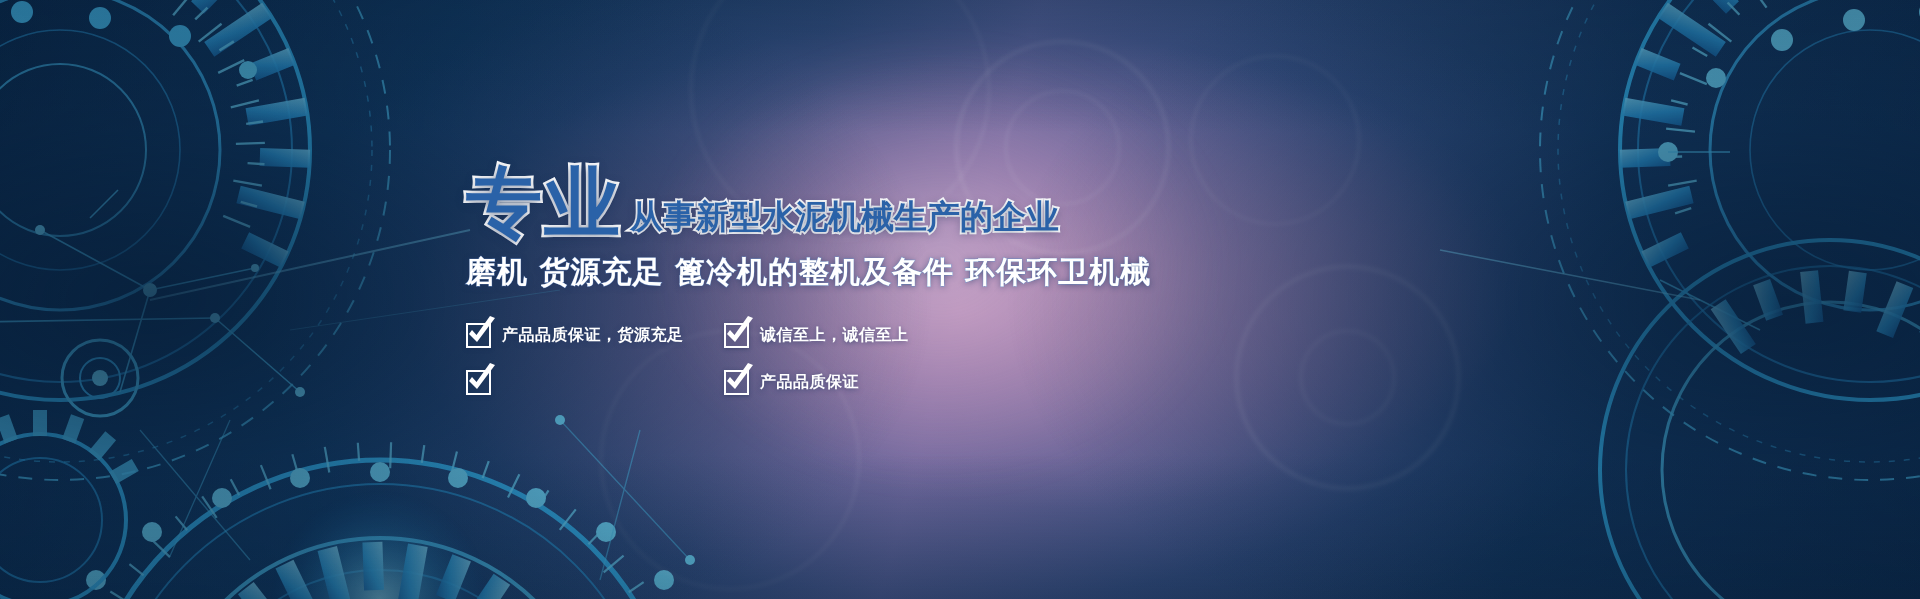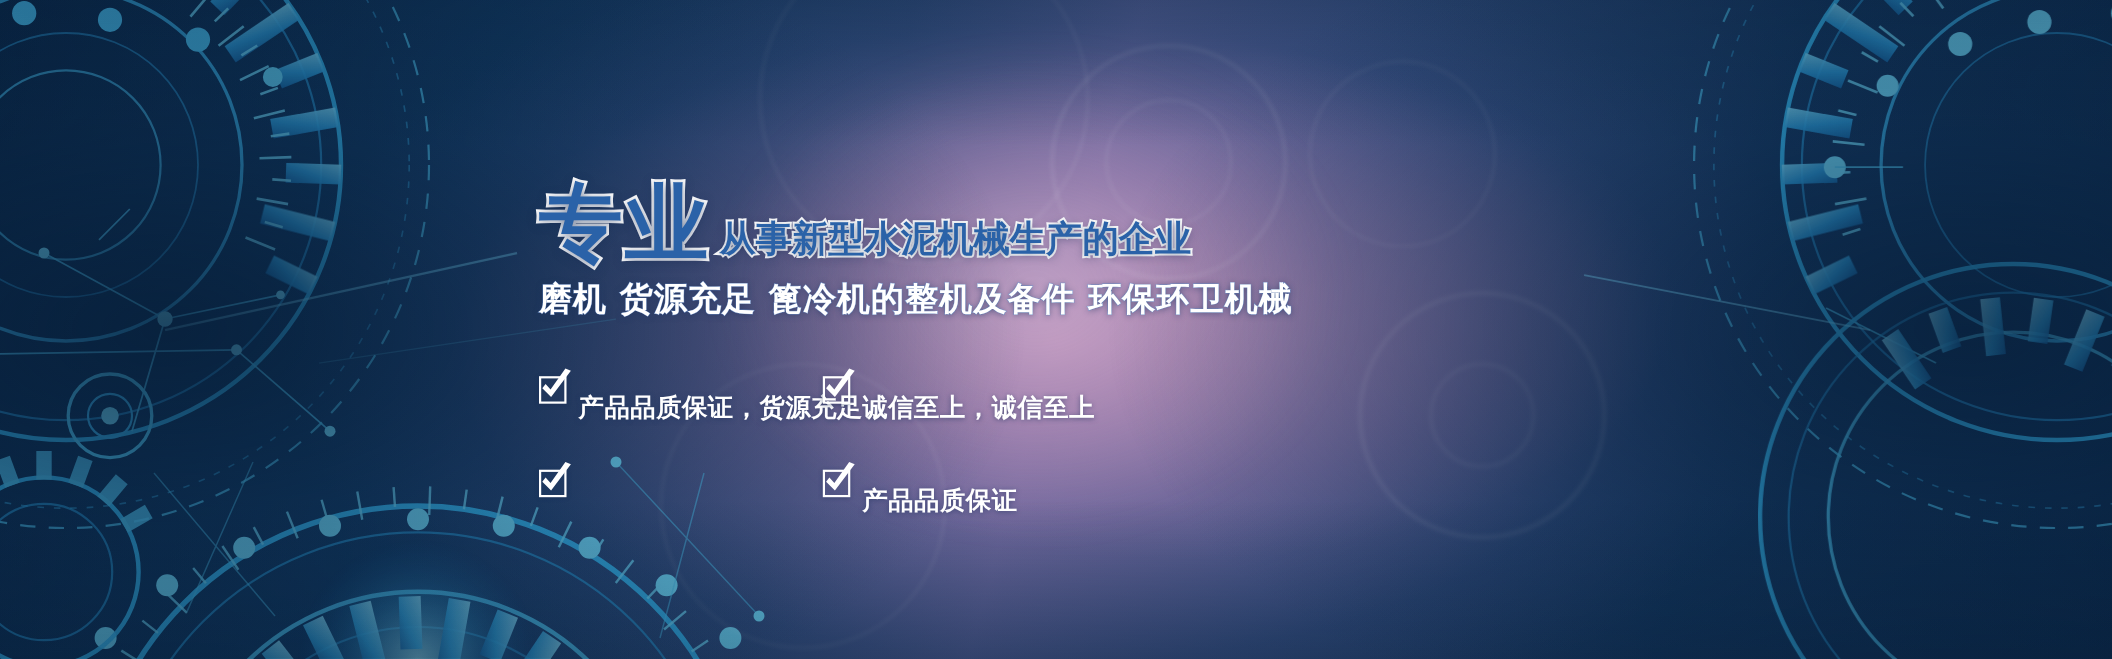--- a/index.html
+++ b/index.html
@@ -52,21 +52,21 @@
   .soft-ring.r4 { left:1300px;top:330px; width:95px;  height:95px; }
   .soft-ring.r5 { left:1190px;top:55px;  width:170px; height:170px; border-width:2px; }
   .soft-ring.r6 { left:690px; top:-60px; width:300px; height:300px; border-width:2px; }
   .soft-ring.r7 { left:600px; top:330px; width:260px; height:260px; border-width:2px; }
 
   .svg-layer { position:absolute; inset:0; width:1920px; height:599px; pointer-events:none; }
 
   
   .content {
     position:absolute;
-    left:490px; top:160px;
+    left:466px; top:160px;
     width:620px;
     z-index:6;
   }
 
   .headline-row {
     display:flex;
     align-items:flex-end;
     gap:8px;
     height:78px;
   }
@@ -123,27 +123,26 @@
   }
   .checkbox {
     position:relative;
     width:25px; height:25px;
     flex:0 0 25px;
     border:2px solid #ffffff;
     box-shadow: 0 1px 4px rgba(20,40,80,0.45);
   }
   .checkbox svg { position:absolute; left:-5px; top:-9px; overflow:visible; }
   .feature-label {
-    font-size:23px;
+    font-size:16px;
     font-weight:700;
     color:#ffffff;
     letter-spacing:0.5px;
     text-shadow: 0 1px 5px rgba(30,50,95,0.6);
     font-family:Liberation Sans, sans-serif;
-    margin-top:32px;
   }
 </style>
 </head>
 <body>
 
 <div class="banner">
 
   <div class="bg-base"></div>
 
   <svg class="svg-layer" viewBox="0 0 1920 599" xmlns="http://www.w3.org/2000/svg">

